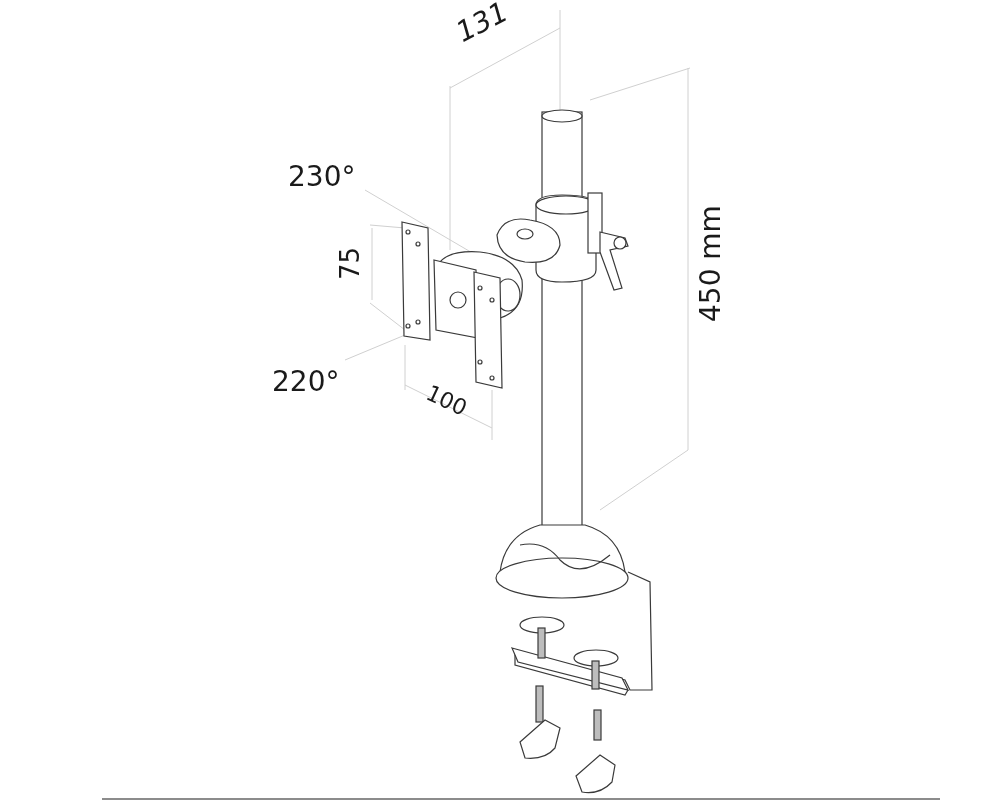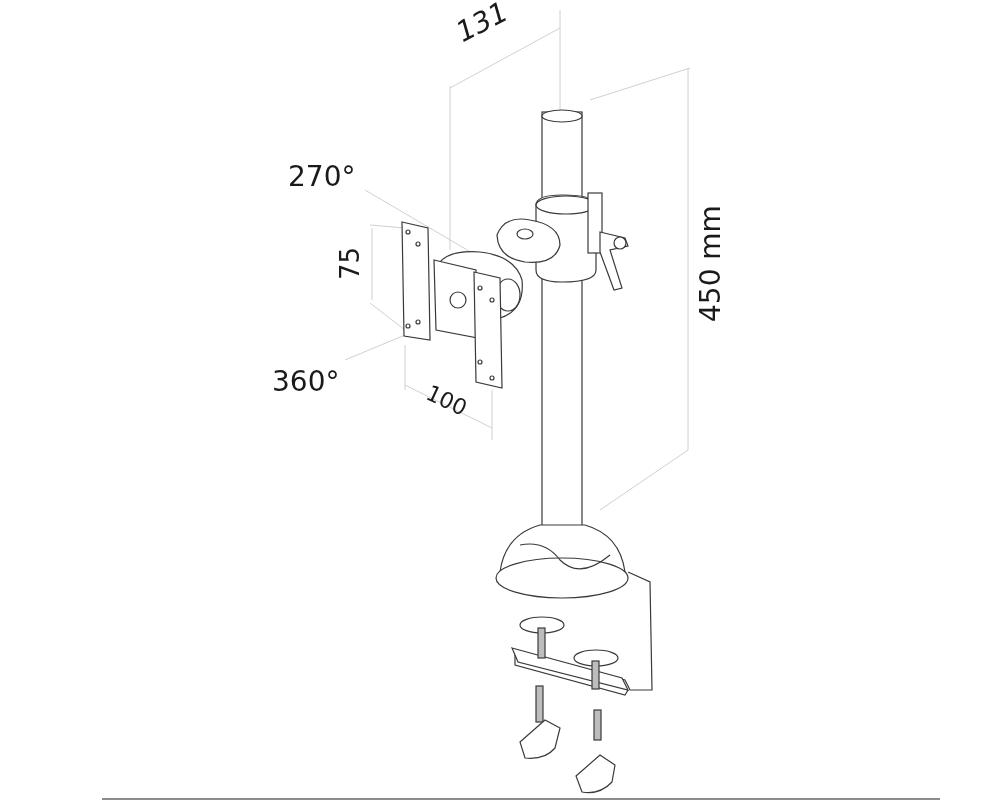--- a/index.html
+++ b/index.html
@@ -83,18 +83,18 @@
     <rect x="592" y="661" width="7" height="28" fill="#bdbdbd"></rect>
     <rect x="536" y="686" width="7" height="36" fill="#bdbdbd"></rect>
     <rect x="594" y="710" width="7" height="30" fill="#bdbdbd"></rect>
 
     <path d="M520 742 L545 720 L560 728 L555 748 Q545 760 525 758 Z"></path>
     <path d="M576 776 L600 755 L615 765 L612 782 Q600 795 582 792 Z"></path>
   </g>
 </svg>
 
 <div class="label dim-131">131</div>
-<div class="label angle-180">270°</div>
-<div class="label angle-360">360°</div>
+<div class="label angle-180">230°</div>
+<div class="label angle-360">220°</div>
 <div class="label dim-75">75</div>
 <div class="label dim-100">100</div>
 <div class="label dim-450">450 mm</div>
 <div class="footer-rule"></div>
 
 </body></html>

